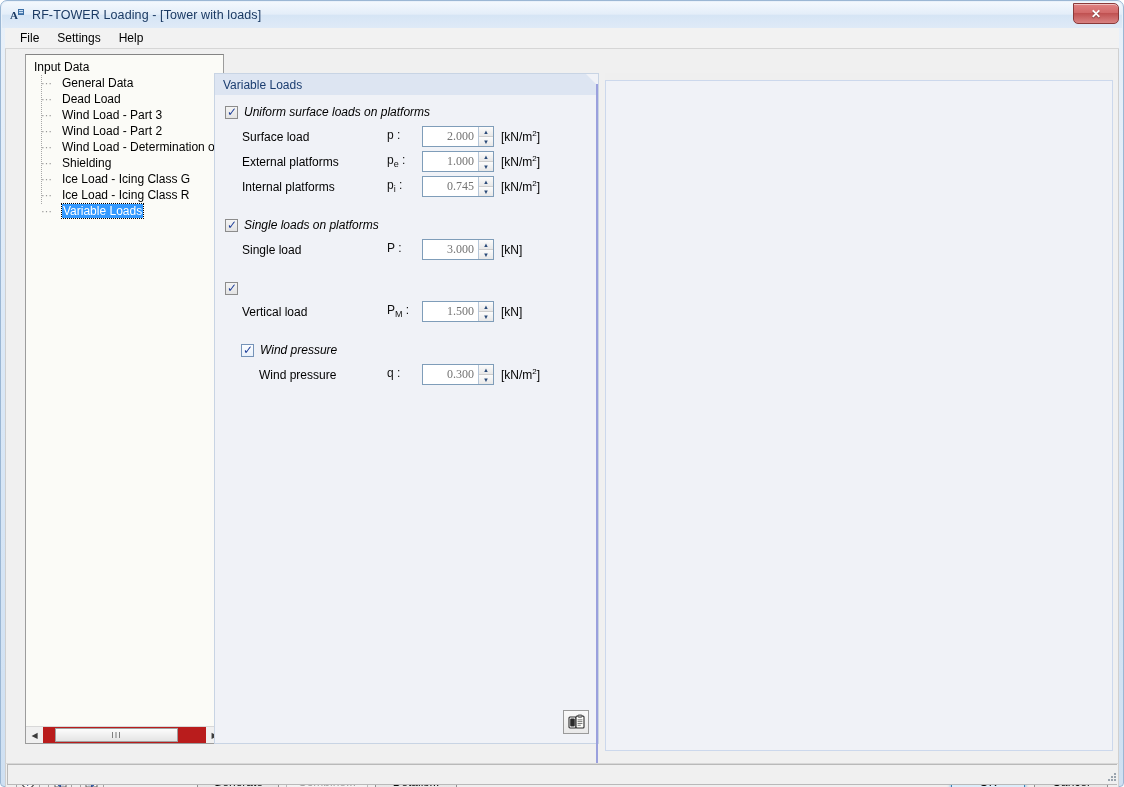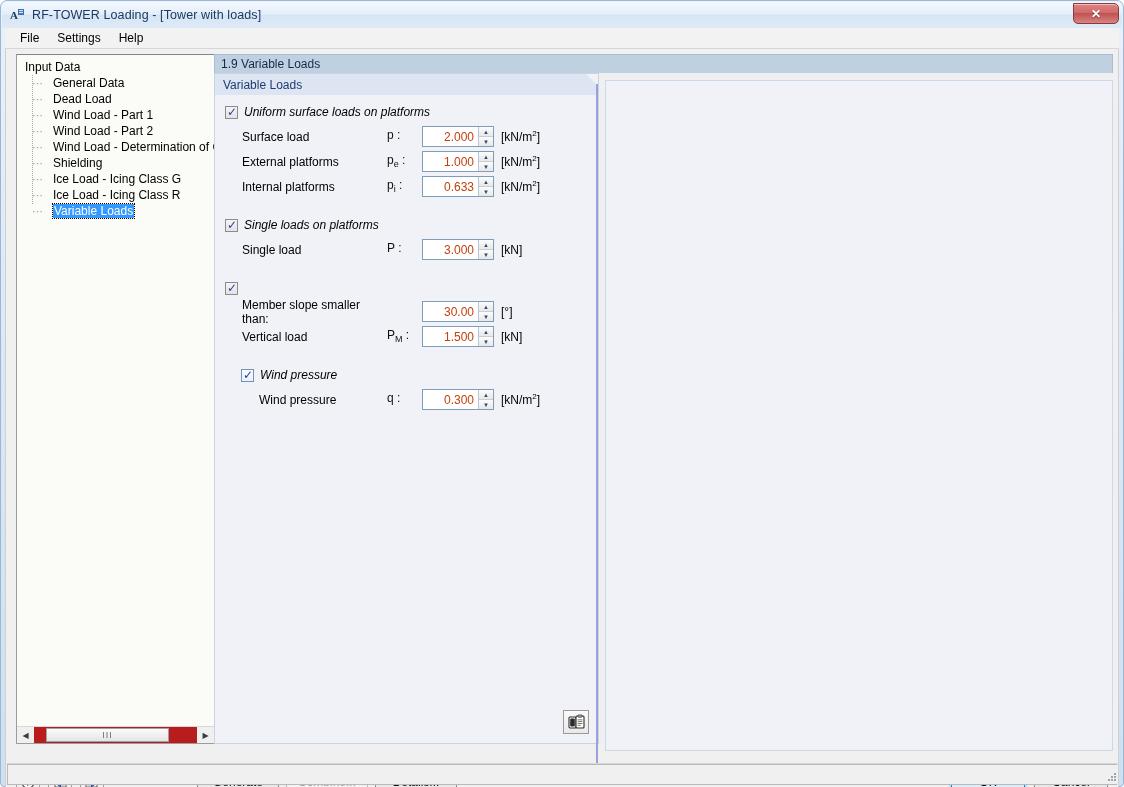--- a/index.html
+++ b/index.html
@@ -59,21 +59,21 @@
 
   
   #client {
     position: absolute; left: 4px; top: 48px; width: 1114px; height: 714px;
     background: #f0f0f0;
     border-left: 1px solid #d0d0d0; border-right: 1px solid #d0d0d0;
   }
 
   
   #tree-panel {
-    position: absolute; left: 10px; top: 5px; width: 199px; height: 690px;
+    position: absolute; left: 19px; top: 5px; width: 199px; height: 690px;
     background: #fbfbf7;
     border: 1px solid #9c9c9c;
     border-top-color: #848484;
   }
   #tree-inner {
     position: absolute; left: 0; top: 0; right: 0; bottom: 18px;
     overflow: hidden; padding: 4px 0 0 6px;
   }
   .tree-root {
     font-size: 12px; color: #000; line-height: 16px; padding-left: 2px;
@@ -189,21 +189,21 @@
   .field-name { width: 145px; flex: 0 0 auto; }
   .field-sym  { width: 35px; flex: 0 0 auto; color: #111; }
   .field-sym sub { font-size: 9px; }
   .spin {
     width: 72px; height: 21px; flex: 0 0 auto;
     background: #ffffff; border: 1px solid #7f9db9;
     display: flex; align-items: stretch;
   }
   .spin .val {
     flex: 1; display: flex; align-items: center; justify-content: flex-end;
-    padding-right: 4px; color: #c2410c; font-size: 12px;
+    padding-right: 4px; color: #737373; font-size: 12px; font-family: Liberation Serif, serif;
   }
   .spin .btns {
     width: 15px; flex: 0 0 auto; border-left: 1px solid #b6c6d8;
     display: flex; flex-direction: column; background: #f2f2f2;
   }
   .spin .btns div {
     flex: 1; display: flex; align-items: center; justify-content: center;
     font-size: 6px; color: #2a4a78; line-height: 1;
     background: linear-gradient(to bottom,#fcfcfc,#e8e8e8);
   }
@@ -295,21 +295,21 @@
         <div class="tree-child">
           <span class="dashes">⋯</span>
           <span class="tree-label">General Data</span>
         </div>
         <div class="tree-child">
           <span class="dashes">⋯</span>
           <span class="tree-label">Dead Load</span>
         </div>
         <div class="tree-child">
           <span class="dashes">⋯</span>
-          <span class="tree-label">Wind Load - Part 1</span>
+          <span class="tree-label">Wind Load - Part 3</span>
         </div>
         <div class="tree-child">
           <span class="dashes">⋯</span>
           <span class="tree-label">Wind Load - Part 2</span>
         </div>
         <div class="tree-child">
           <span class="dashes">⋯</span>
           <span class="tree-label">Wind Load - Determination of Gust</span>
         </div>
         <div class="tree-child">
@@ -335,23 +335,20 @@
         <div id="sb-track">
           <div id="sb-thumb">
             <span class="grip">III</span>
           </div>
         </div>
         <div class="sb-arrow">▶</div>
       </div>
     </div>
 
     <div id="main">
-      <div id="section-header">
-        <span>1.9 Variable Loads</span>
-      </div>
 
       <div id="panes">
 
         <div id="form-pane">
           <div id="groupbox">
             <div id="group-title">
               <span>Variable Loads</span>
             </div>
             <div id="group-accent"></div>
 
@@ -388,21 +385,21 @@
                     <div>▼</div>
                   </span>
                 </span>
                 <span class="unit">[<span>kN/m</span><sup>2</sup>]</span>
               </div>
 
               <div class="field-row">
                 <span class="field-name">Internal platforms</span>
                 <span class="field-sym"><span>p</span><sub>i</sub> :</span>
                 <span class="spin">
-                  <span class="val">0.633</span>
+                  <span class="val">0.745</span>
                   <span class="btns">
                     <div>▲</div>
                     <div>▼</div>
                   </span>
                 </span>
                 <span class="unit">[<span>kN/m</span><sup>2</sup>]</span>
               </div>
 
               <div class="gap-md"></div>
 
@@ -427,32 +424,20 @@
               </div>
 
               <div class="gap-md"></div>
 
               <div class="chk-row">
                 <span class="chkbox">
                     <span class="tick">✓</span>
                   </span>
               </div>
 
-              <div class="field-row">
-                <span class="field-name">Member slope smaller than:</span>
-                <span class="field-sym"><span></span><sub></sub></span>
-                <span class="spin">
-                  <span class="val">30.00</span>
-                  <span class="btns">
-                    <div>▲</div>
-                    <div>▼</div>
-                  </span>
-                </span>
-                <span class="unit">[<span>°</span><sup></sup>]</span>
-              </div>
 
               <div class="field-row">
                 <span class="field-name">Vertical load</span>
                 <span class="field-sym"><span>P</span><sub>M</sub> :</span>
                 <span class="spin">
                   <span class="val">1.500</span>
                   <span class="btns">
                     <div>▲</div>
                     <div>▼</div>
                   </span>

